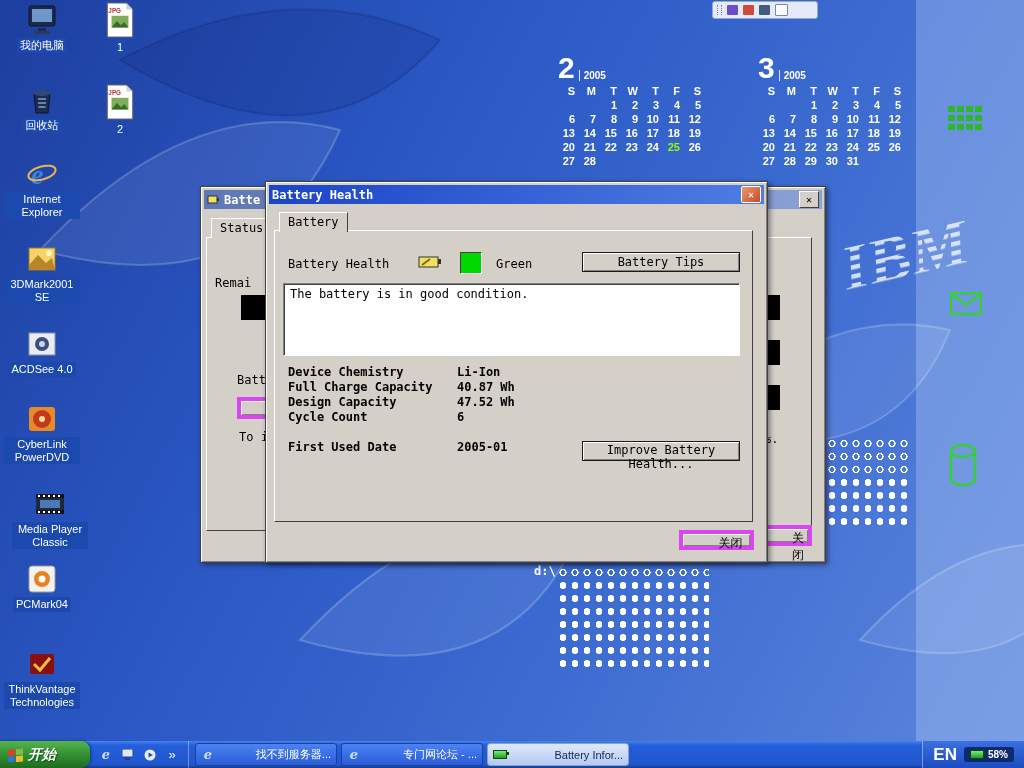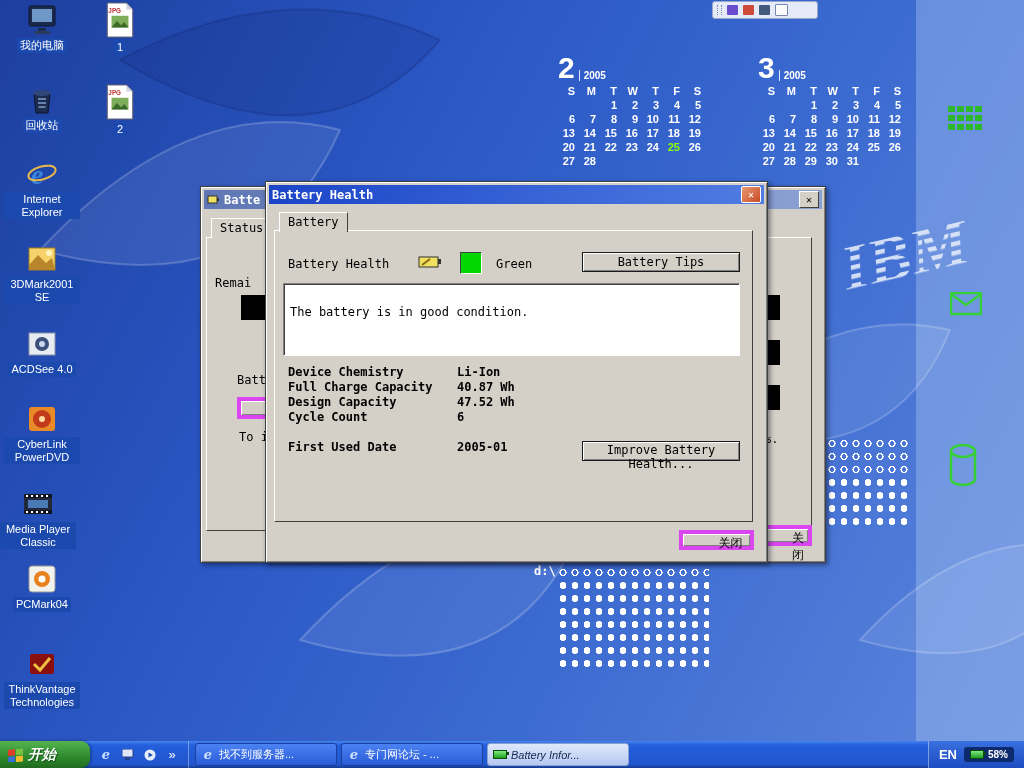--- a/index.html
+++ b/index.html
@@ -61,31 +61,31 @@
     background:linear-gradient(#4585f0,#245edb 15%,#2156cd 88%,#133a8c 100%);
     display:flex;align-items:stretch;z-index:50;}
   .start-btn{width:82px;display:flex;align-items:center;gap:4px;padding-left:8px;color:#fff;font-weight:bold;
     font-style:italic;font-size:14px;cursor:pointer;border-radius:0 9px 9px 0;
     background:linear-gradient(#55b34e,#2e8a2e 60%,#1f6b1f);box-shadow:1px 0 3px rgba(0,0,0,.4);text-shadow:1px 1px 1px #145214;}
   .qlaunch{display:flex;align-items:center;gap:6px;padding:0 8px;border-right:1px solid rgba(255,255,255,.35);}
   .ql-ico{width:16px;height:16px;display:flex;align-items:center;justify-content:center;cursor:pointer;font-size:13px;color:#fff;}
   .tasks{display:flex;align-items:center;gap:4px;padding:3px 6px;flex:1;}
   .task-btn{width:130px;height:21px;display:flex;align-items:center;gap:4px;padding:0 5px;border-radius:3px;cursor:pointer;
     background:linear-gradient(#4b82f2,#2b5cd8);border:1px solid #1b3f9e;color:#fff;font-size:11px;
-    overflow:hidden;white-space:nowrap;}
-  .task-btn.active{background:linear-gradient(#dfe8fb,#b6c9f2);color:#10264f;border-color:#8aa0cf;font-style:italic;}
+    overflow:hidden;white-space:nowrap;justify-content:space-between;}
+  .task-btn.active{background:linear-gradient(#dfe8fb,#b6c9f2);color:#10264f;border-color:#8aa0cf;}
   .tb-ico{flex:0 0 auto;display:inline-flex;align-items:center;justify-content:center;width:14px;height:14px;}
   .ic-ie::before{content:"e";font-family:"DejaVu Serif",serif;font-style:italic;font-weight:bold;font-size:13px;color:#cfe2ff;}
   .ic-paint{background:linear-gradient(#f4f4f0,#c9c9c2);border:1px solid #56607a;width:11px;height:11px;position:relative;}
   .ic-paint::after{content:"";position:absolute;left:1px;top:1px;width:4px;height:4px;background:#d23c2a;box-shadow:5px 0 0 #2a52d2;}
   .ic-batt{width:12px;height:7px;background:linear-gradient(#7fe87f,#1f9e1f);border:1px solid #0a4a0a;position:relative;}
   .ic-batt::after{content:"";position:absolute;right:-3px;top:1px;width:2px;height:3px;background:#0a4a0a;}
   .tray{display:flex;align-items:center;gap:7px;padding:0 10px 0 10px;border-left:1px solid rgba(255,255,255,.4);
     background:linear-gradient(#3a70e0,#1c4cc0);}
-  .tray-lang{color:#fff;font-size:13px;font-weight:bold;}
+  .tray-lang{color:#fff;font-size:17px;font-weight:bold;}
   .tray-batt{display:flex;align-items:center;gap:4px;background:#0d2a6e;border-radius:3px;padding:2px 6px;color:#fff;font-size:10px;font-weight:bold;}
   .watermark{position:absolute;right:4px;bottom:-1px;z-index:60;color:#fff;font-size:27px;font-weight:bold;font-style:italic;
     text-shadow:1px 1px 2px rgba(40,40,40,.7),0 0 4px rgba(120,120,140,.6);letter-spacing:-1px;}
   
   .mini-toolbar{position:absolute;left:712px;top:1px;width:96px;height:16px;background:#e4eaf8;border:1px solid #9aa8c8;
     border-radius:3px;display:flex;align-items:center;gap:5px;padding:0 4px;}
   .mini-toolbar .grip{width:3px;height:10px;border-left:1px dotted #7788aa;border-right:1px dotted #7788aa;}
   .mt-ico{width:11px;height:10px;border-radius:1px;}
 </style>
 </head>
@@ -300,21 +300,21 @@
     <span class="lbl">ACDSee 4.0</span>
   </div>
   <div class="desk-icon" style="left:4px;top:403px">
     <svg class="art" viewBox="0 0 32 32">
       <rect x="3" y="4" width="26" height="24" rx="3" fill="#e88a28"></rect>
       <circle cx="16" cy="16" r="9" fill="#c23a1a"></circle>
         <circle cx="16" cy="16" r="3" fill="#ffd9a0"></circle>
     </svg>
     <span class="lbl">CyberLink PowerDVD</span>
   </div>
-  <div class="desk-icon" style="left:0;top:488px">
+  <div class="desk-icon" style="left:12px;top:488px">
     <svg class="art" viewBox="0 0 32 32">
       <rect x="2" y="6" width="28" height="20" fill="#20283a"></rect>
       <rect x="2" y="6" width="28" height="4" fill="#101520"></rect>
         <rect x="2" y="22" width="28" height="4" fill="#101520"></rect>
       <g fill="#fff">
           <rect x="4" y="7" width="2" height="2"></rect>
           <rect x="9" y="7" width="2" height="2"></rect>
           <rect x="14" y="7" width="2" height="2"></rect>
           <rect x="19" y="7" width="2" height="2"></rect>
           <rect x="24" y="7" width="2" height="2"></rect>
@@ -397,21 +397,21 @@
     <div class="panel" style="left:8px;top:48px;width:477px;height:290px">
       <span class="dlg-row" style="left:13px;top:26px">Battery Health</span>
       <svg class="dlg-row" style="left:143px;top:24px" width="25" height="14">
         <rect x="1" y="2" width="19" height="10" fill="#f0e060" stroke="#333"></rect>
         <rect x="20" y="4" width="3" height="5" fill="#333"></rect>
         <path d="M4 10 L12 4" stroke="#8a6a10" stroke-width="2"></path>
       </svg>
       <span class="swatch" style="left:185px;top:21px"></span>
       <span class="dlg-row" style="left:221px;top:26px">Green</span>
       <button class="btn" style="position:absolute;left:307px;top:21px;width:158px;height:20px">Battery Tips</button>
-      <div class="sunken" style="position:absolute;left:8px;top:52px;width:457px;height:73px;padding:21px 6px;box-sizing:border-box">
+      <div class="sunken" style="position:absolute;left:8px;top:52px;width:457px;height:73px;padding:3px 6px;box-sizing:border-box">
         <span>The battery is in good condition.</span>
       </div>
       <div style="position:absolute;left:0;top:134px;width:477px">
 
           <div class="detail-row">
             <span class="dl">Device Chemistry</span>
             <span class="dv">Li-Ion</span>
           </div>
 
           <div class="detail-row">

